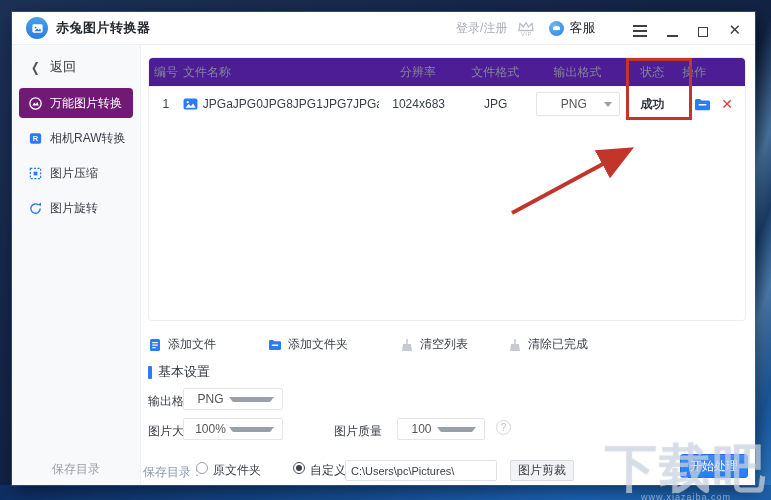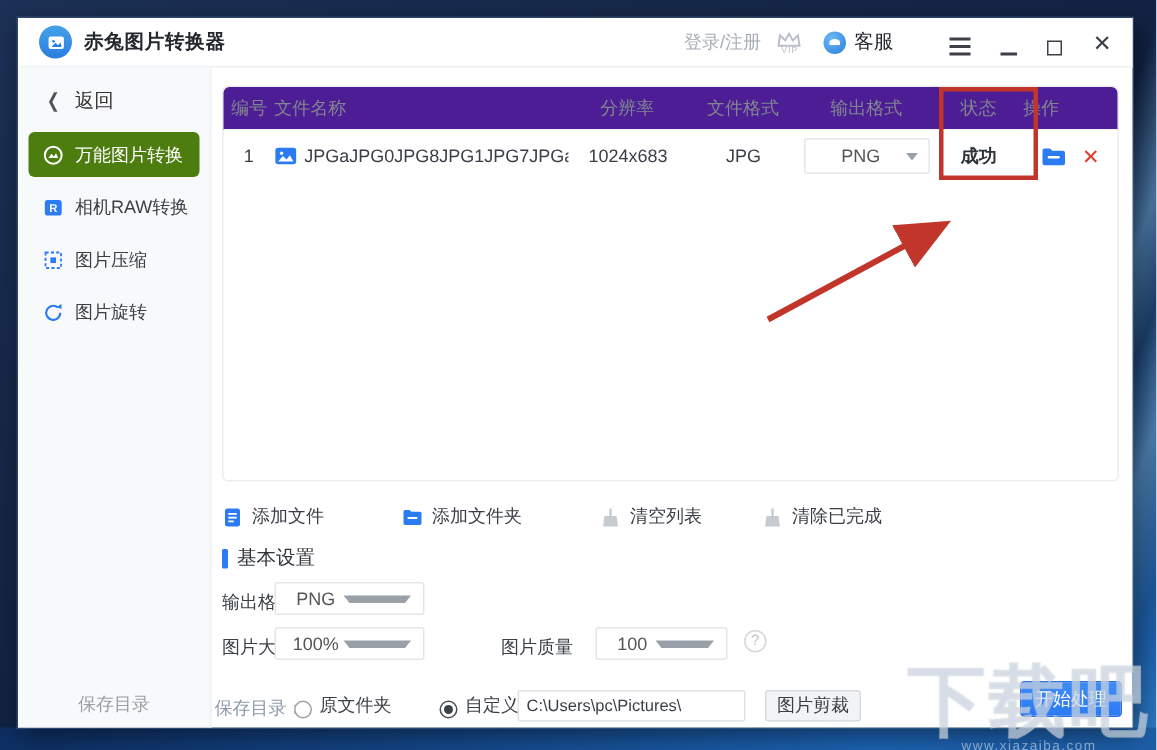--- a/index.html
+++ b/index.html
@@ -39,21 +39,21 @@
 
   
   .sidebar { position:absolute; left:0; top:33px; width:129px; height:440px;
     background:#f8f9fb; border-right:1px solid #eef0f4; }
   .back-row { display:flex; align-items:center; padding:13px 0 12px 18px; cursor:pointer; }
   .back-chev { font-size:13px; color:#555; margin-right:9px; transform:scaleX(.8); }
   .back-txt { font-size:13px; color:#333; }
   .side-item { display:flex; align-items:center; height:30px; margin:0 7px 5px 7px;
     border-radius:4px; padding-left:9px; font-size:12px; color:#3a3f47; cursor:pointer; }
   .side-item svg { width:15px; height:15px; margin-right:7px; color:#2b7bf3; flex:none; }
-  .side-item.active { background:#4d7c0f; color:#fff; }
+  .side-item.active { background:#701a75; color:#fff; }
   .side-item.active svg { color:#fff; }
   .side-footer { position:absolute; bottom:7px; width:100%; text-align:center;
     font-size:12px; color:#9aa0a8; cursor:pointer; }
 
   
   .filetable { position:absolute; left:136px; top:45px; width:598px; height:264px;
     border:1px solid #ebedf0; border-radius:4px; background:#fff; }
   .t-head { display:flex; align-items:center; height:29px; background:#4c1d95;
     border-bottom:1px solid #eef0f2; border-radius:4px 4px 0 0; font-size:12px; color:#82878f; }
   .t-row { display:flex; align-items:center; height:34px; font-size:12px; color:#3a3f47; }
@@ -92,21 +92,21 @@
   .dd2 { position:absolute; display:flex; align-items:center; justify-content:space-between;
     border:1px solid #e3e5e8; border-radius:2px; height:22px; padding:0 8px; font-size:12px;
     color:#555; background:#fff; cursor:pointer; }
   .dd2 span { flex:1; text-align:center; }
   .help-ic { position:absolute; left:484px; top:408px; width:15px; height:15px; border-radius:50%;
     border:1px solid #d4d7db; color:#c0c4c9; font-size:10px; display:flex; align-items:center;
     justify-content:center; cursor:pointer; }
 
   
   .save-label { position:absolute; left:131px; top:452px; font-size:12px; color:#8d99ab; }
-  .radio-wrap { position:absolute; display:flex; align-items:flex-end; font-size:12px; color:#3a3f47; cursor:pointer; }
+  .radio-wrap { position:absolute; display:flex; align-items:flex-start; font-size:12px; color:#3a3f47; cursor:pointer; }
   .radio { width:12px; height:12px; border-radius:50%; border:1px solid #9aa0a8; margin-right:5px;
     background:#fff; position:relative; }
   .radio.sel { border-color:#4a4f57; }
   .radio.sel::after { content:""; position:absolute; left:2px; top:2px; width:6px; height:6px;
     border-radius:50%; background:#3c4149; }
   .path-input { position:absolute; left:333px; top:448px; width:152px; height:21px;
     border:1px solid #dfe2e6; border-radius:2px; font-size:11px; color:#3a3f47; padding:0 5px;
     font-family:Liberation Sans, sans-serif; }
   .chg-btn { position:absolute; left:498px; top:448px; height:21px; padding:0 7px;
     background:#f2f3f5; border:1px solid #d8dbdf; border-radius:2px; font-size:12px; color:#3a3f47;

